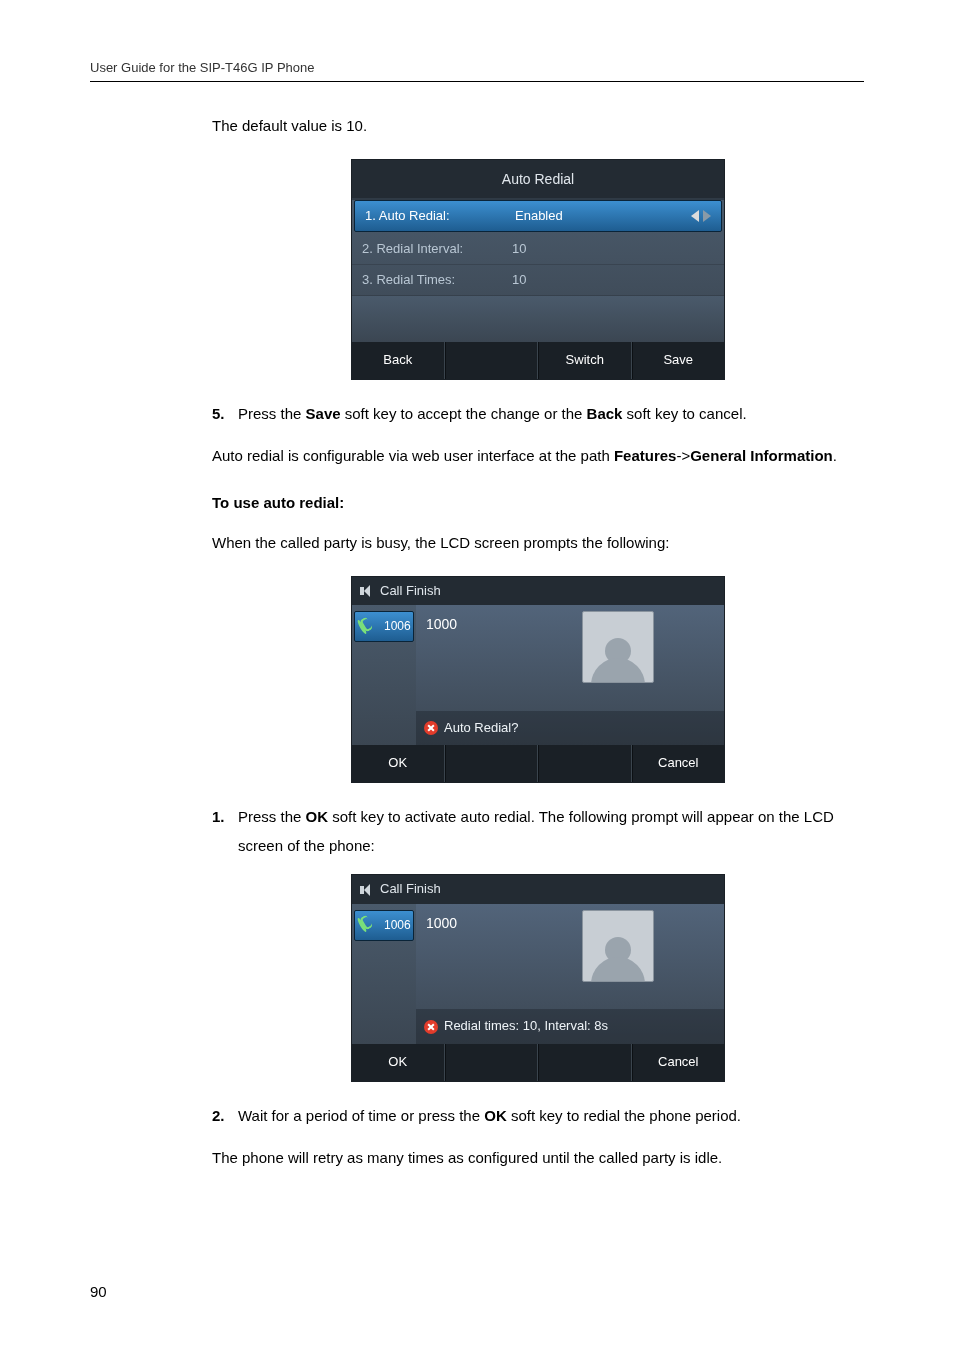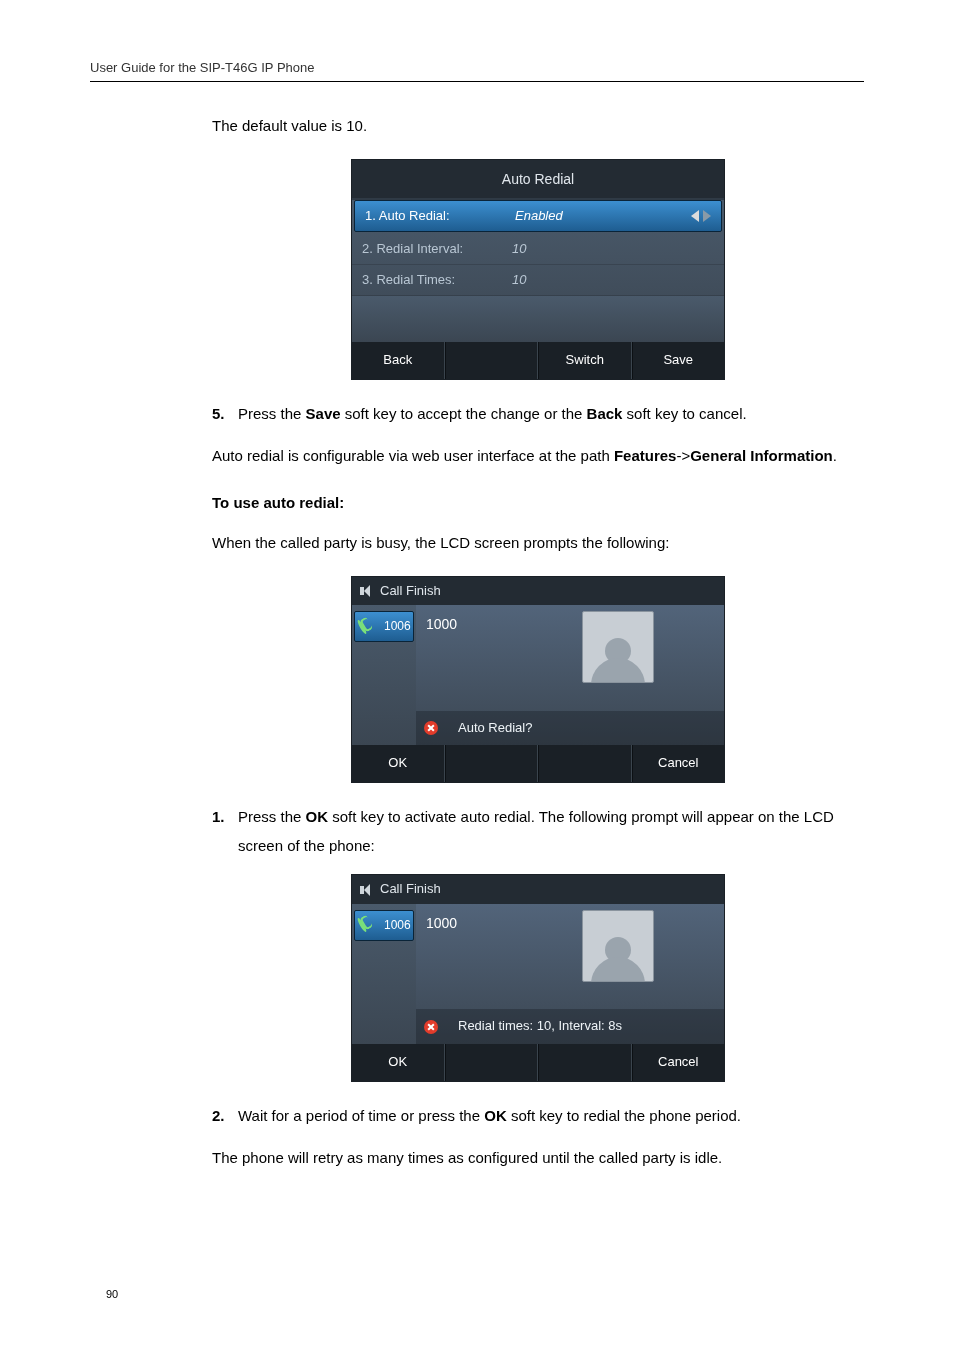--- a/index.html
+++ b/index.html
@@ -31,22 +31,22 @@
   .para { margin: 8px 0 18px 0; }
   .bold { font-weight: bold; }
   .heading { font-weight: bold; margin: 12px 0; }
   ol { list-style: none; padding: 0; margin: 0; }
   .step { display: flex; margin: 8px 0 14px 0; }
   .step-num { font-weight: bold; width: 26px; flex-shrink: 0; }
   .step-body { flex: 1; }
   .page-number {
     position: absolute;
     bottom: 50px;
-    left: 106px;
-    font-size: 11px;
+    left: 90px;
+    font-size: 15px;
   }
 
   
   .phone {
     width: 372px;
     margin: 6px auto 20px auto;
     background: #2f3a45;
     border: 1px solid #1a2026;
     color: #e0e6ec;
     font-family: Arial, sans-serif;
@@ -74,21 +74,21 @@
     font-size: 13px;
   }
   .ph1 .row.sel {
     background: linear-gradient(#3c8fd0, #1e5d91);
     color: #fff;
     border: 1px solid #0a2438;
     margin: 2px;
     border-radius: 2px;
   }
   .ph1 .row .label { width: 150px; }
-  .ph1 .row .value { flex: 1; font-style: italic; }
+  .ph1 .row .value { flex: 1; }
   .ph1 .arrows { display:flex; gap:4px; }
   .ph1 .arrows span {
     display:inline-block;
     width:0; height:0;
   }
   .ph1 .arrows .left { border-top:6px solid transparent; border-bottom:6px solid transparent; border-right:8px solid #dcdcdc; }
   .ph1 .arrows .right { border-top:6px solid transparent; border-bottom:6px solid transparent; border-left:8px solid #8a9aa7; }
   .ph1 .spacer { height: 46px; background: linear-gradient(#4a5a6b, #3b4652); }
   .softkeys {
     display:flex;
@@ -167,21 +167,21 @@
     display:flex;align-items:flex-end;justify-content:center;overflow:hidden;
   }
   .phcall .avatar .head{
     width:26px;height:26px;border-radius:50%;background:#9aa4ad;position:relative;top:-18px;
   }
   .phcall .avatar .body{
     position:absolute;bottom:-6px;width:54px;height:30px;background:#9aa4ad;border-radius:28px 28px 0 0;
   }
   .phcall .promptbar{
     position:absolute;left:0;right:0;bottom:0;
-    display:flex;align-items:center;gap:20px;
+    display:flex;align-items:center;gap:6px;
     padding:5px 8px;
     background:rgba(20,26,32,0.35);
     color:#eef3f7;font-size:13px;
   }
   .phcall .xicon{
     width:14px;height:14px;border-radius:50%;background:#e23c2b;position:relative;flex-shrink:0;
   }
   .phcall .xicon::before,.phcall .xicon::after{
     content:"";position:absolute;left:3px;top:6px;width:8px;height:2px;background:#fff;
   }

